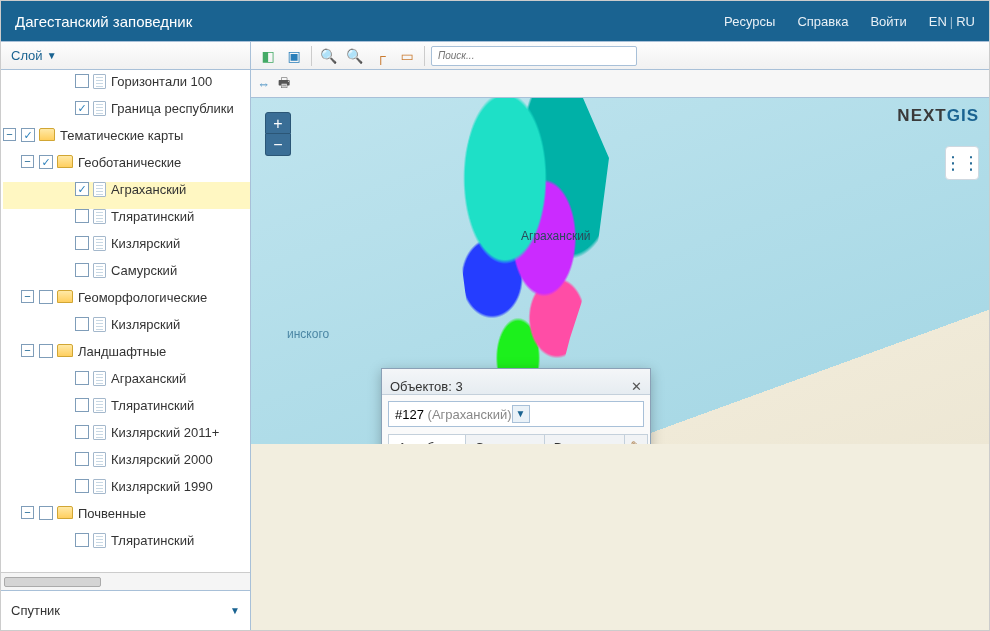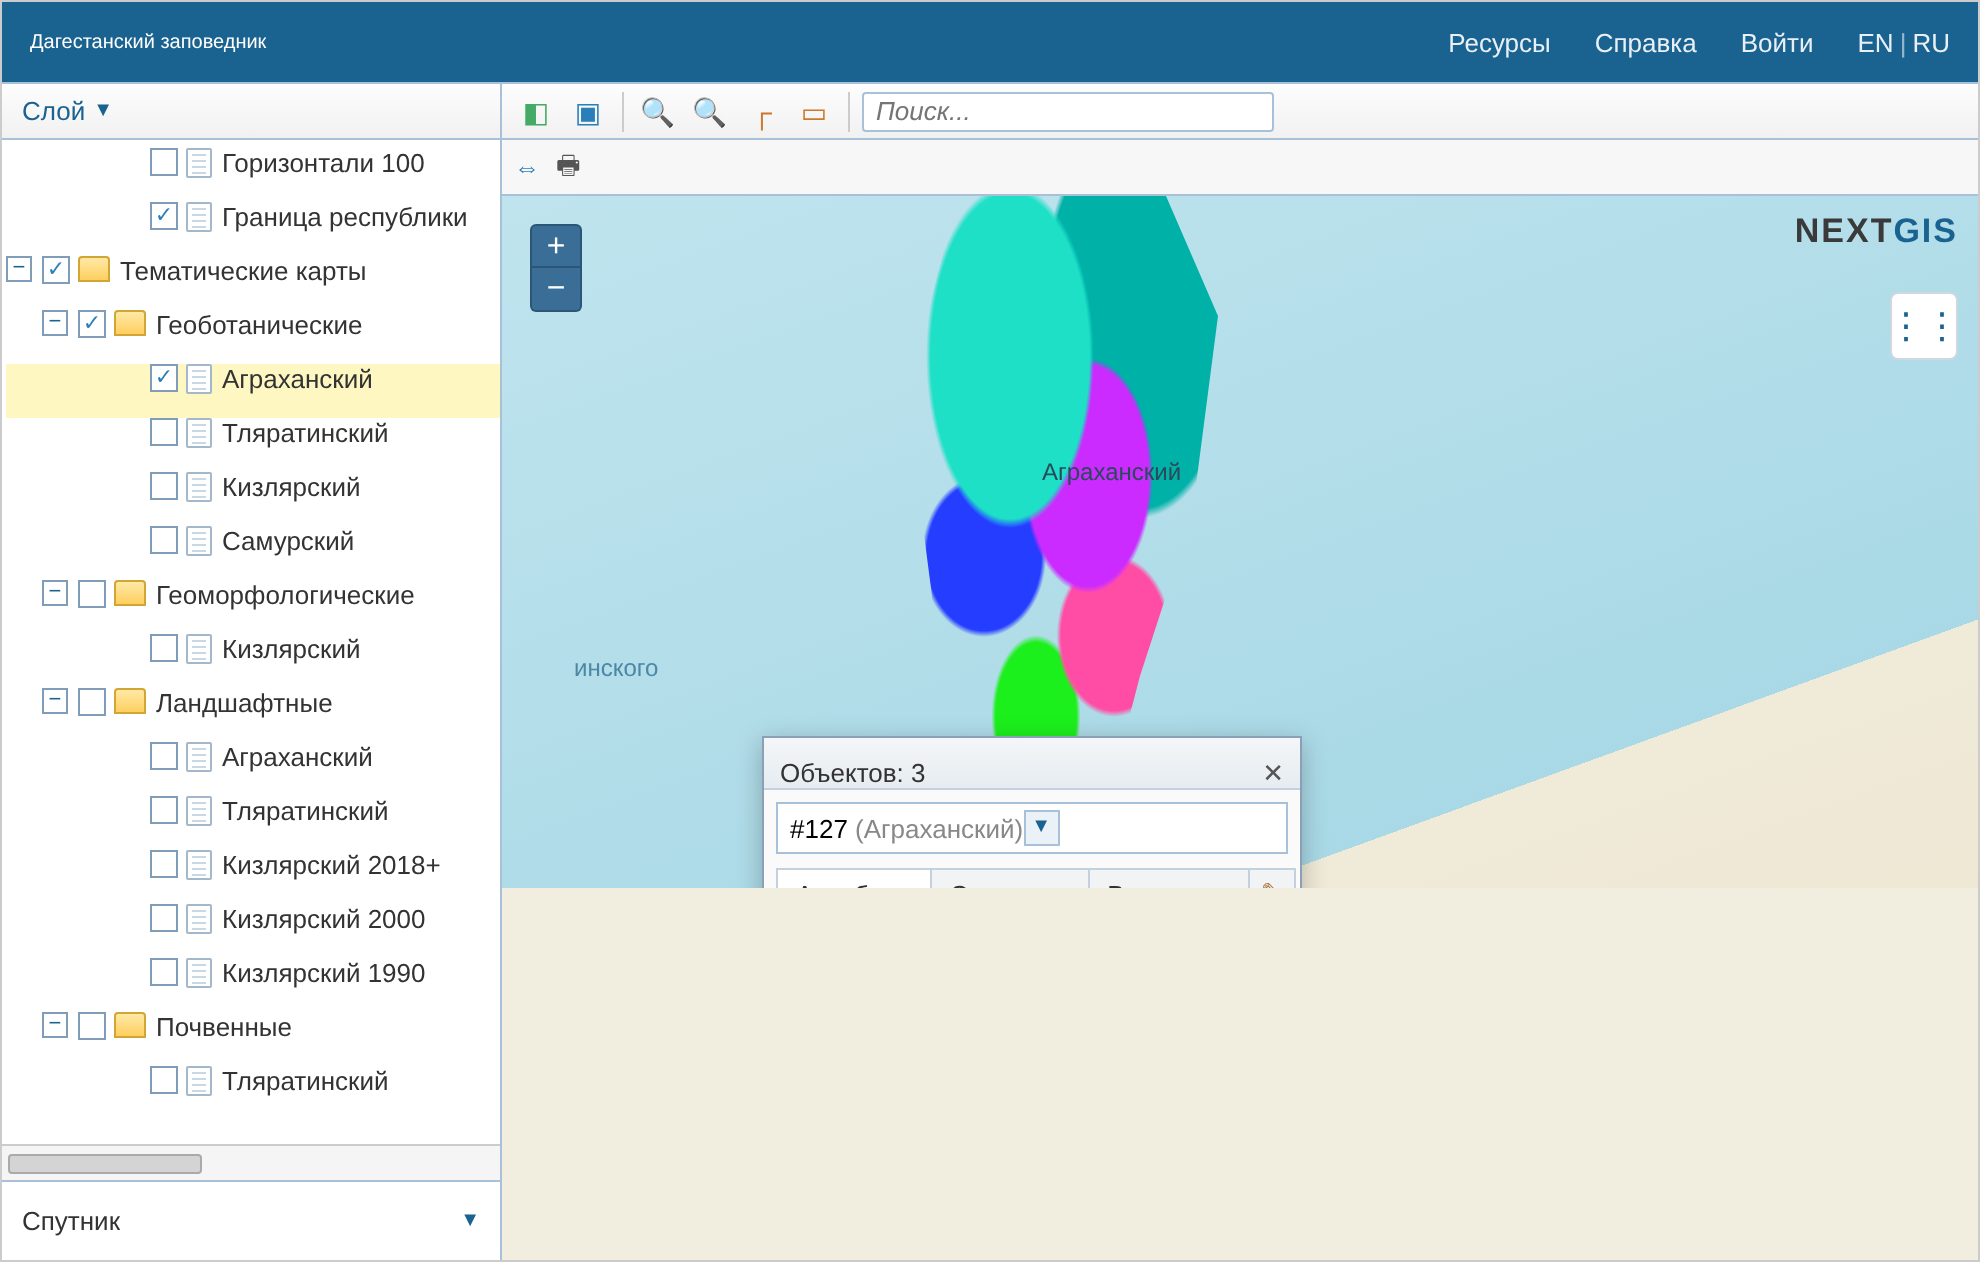--- a/index.html
+++ b/index.html
@@ -1,18 +1,18 @@
 <!DOCTYPE html>
 <html><head>
 <meta charset="utf-8">
 <style>
   * { box-sizing: border-box; margin: 0; padding: 0; font-family: Arial, sans-serif; }
   body { width: 990px; height: 631px; overflow: hidden; border: 1px solid #ccc; font-size: 13px; display: flex; flex-direction: column; background: #fff; }
   .header { background: #1a6391; color: #fff; height: 40px; display: flex; align-items: center; padding: 0 14px; }
-  .header .title { font-size: 10px; flex: 1; }
+  .header .title { font-size: 15px; flex: 1; }
   .header .navlinks { display: flex; gap: 22px; align-items: center; }
   .header .navlinks a { color: #e8f0f6; text-decoration: none; font-size: 13px; }
   .header .lang { margin-left: 22px; color: #e8f0f6; font-size: 13px; }
   .header .lang .sep { opacity: .6; margin: 0 3px; }
   .main { flex: 1; display: flex; min-height: 0; border-top: 1px solid #a8c0d8; }
   .sidebar { width: 250px; border-right: 1px solid #a8c0d8; display: flex; flex-direction: column; }
   .panel-title { height: 28px; display: flex; align-items: center; padding: 0 10px; border-bottom: 1px solid #a8c0d8; background: linear-gradient(#fdfdfd,#f1f1f1); color: #1a6391; }
   .panel-title .chev { margin-left: 4px; color: #1a6391; font-size: 10px; }
   .layer-tree { flex: 1; overflow: auto; padding: 4px 0 4px 2px; }
   .tree-row { display: flex; align-items: flex-start; height: 27px; white-space: nowrap; color: #333; }
@@ -26,21 +26,21 @@
   .tree-label { overflow:hidden; text-overflow: ellipsis;}
   .hscroll { height: 18px; border-top: 1px solid #ccc; background:#f5f5f5; display:flex; align-items:center; padding:0 3px;}
   .hscroll .thumb { width:40%; height:10px; background:#d4d4d4; border:1px solid #aaa; border-radius:2px;}
   .bottom-bar { height: 40px; border-top: 1px solid #a8c0d8; display:flex; align-items:center; padding:0 10px; justify-content: space-between; color:#333;}
   .bottom-bar .chev { color:#1a6391; font-size:10px; margin-left:4px;}
 
   .maparea { flex: 1; display: flex; flex-direction: column; min-width: 0; position: relative; }
   .toolbar { height: 28px; border-bottom: 1px solid #a8c0d8; display:flex; align-items:center; padding:0 6px; gap:4px; background: linear-gradient(#fdfdfd,#f1f1f1);}
   .toolbar .ticon { width:22px; height:20px; display:flex; align-items:center; justify-content:center; border:1px solid transparent; border-radius:2px; cursor:pointer; color:#4a6; font-size:14px;}
   .toolbar .vsep { width:1px; height:20px; background:#ccc; margin:0 2px;}
-  .toolbar .search { flex:0 0 206px; height:20px; border:1px solid #a8c0d8; border-radius:2px; padding:0 6px; font-style:italic; color:#888; font-size:13px; outline:none; }
+  .toolbar .search { flex:0 0 206px; height:20px; border:1px solid #a8c0d8; border-radius:2px; padding:0 6px; font-style:italic; color:#888; font-size:10px; outline:none; }
   .toolbar .status { margin-left:auto; color:#555; font-size:13px; border-left: 1px solid #ccc; padding-left: 8px;}
   .toolbar .status b { color:#222; font-weight:bold; }
   .toolbar2 { height:28px; border-bottom:1px solid #a8c0d8; display:flex; align-items:center; padding:0 6px; gap:4px; background: #f7f7f7;}
   .canvas { flex:1; position:relative; overflow:hidden; background: linear-gradient(160deg,#bfe4ee 0%,#a9d9e6 60%, #f0ead8 60%, #e9e3cf 100%); }
   .canvas::after { content:''; position:absolute; left:0; right:0; bottom:0; top:65%; background: #f2eedf; }
   .zoom-ctl { position:absolute; left:14px; top:14px; width:26px; }
   .zoom-btn { width:26px; height:22px; background:#3a6e96; color:#fff; text-align:center; line-height:22px; font-size:16px; border:1px solid #2b5676; cursor:pointer;}
   .zoom-btn:first-child { border-radius:3px 3px 0 0;} .zoom-btn:last-child{border-radius:0 0 3px 3px; border-top:none;}
   .brand { position:absolute; right:10px; top:8px; font-weight:bold; font-size:17px; letter-spacing:1px; color:#3a3a3a; }
   .brand .blue { color:#1a6391;}
@@ -197,21 +197,21 @@
           <span class="page-icon"></span>
           <span class="tree-label">Тляратинский</span>
         </div>
         <div class="tree-row">
           <span class="tw-sp"></span>
           <span class="tw-sp"></span>
           <span class="tw-sp"></span>
           <span class="tw-sp"></span>
           <span class="cb"></span>
           <span class="page-icon"></span>
-          <span class="tree-label">Кизлярский 2018+</span>
+          <span class="tree-label">Кизлярский 2011+</span>
         </div>
         <div class="tree-row">
           <span class="tw-sp"></span>
           <span class="tw-sp"></span>
           <span class="tw-sp"></span>
           <span class="tw-sp"></span>
           <span class="cb"></span>
           <span class="page-icon"></span>
           <span class="tree-label">Кизлярский 2000</span>
         </div>

